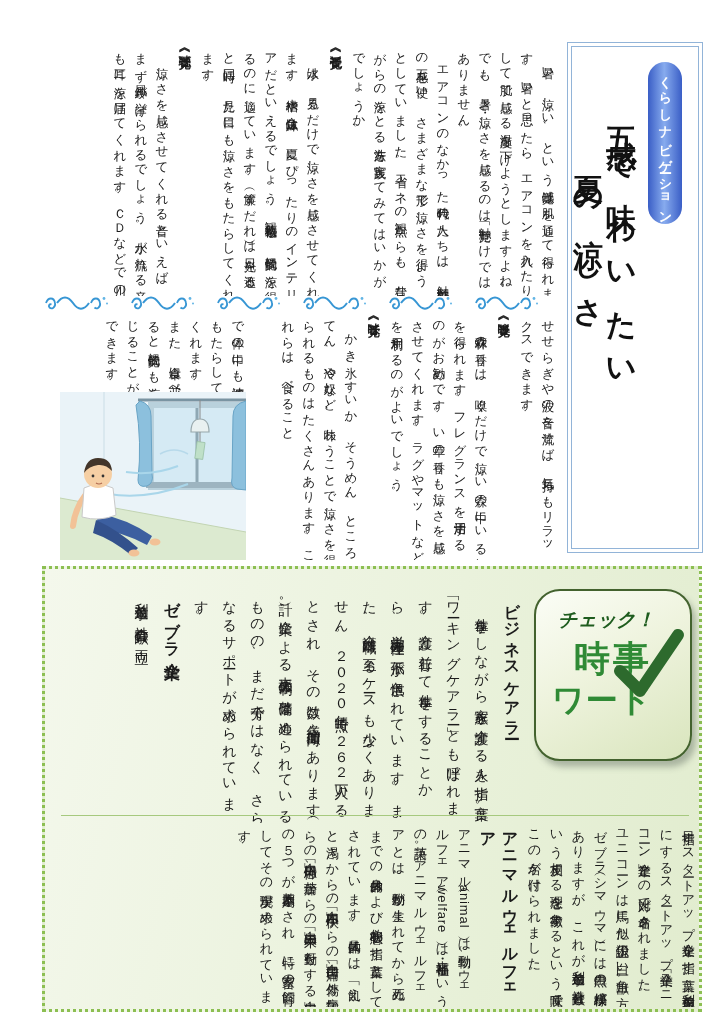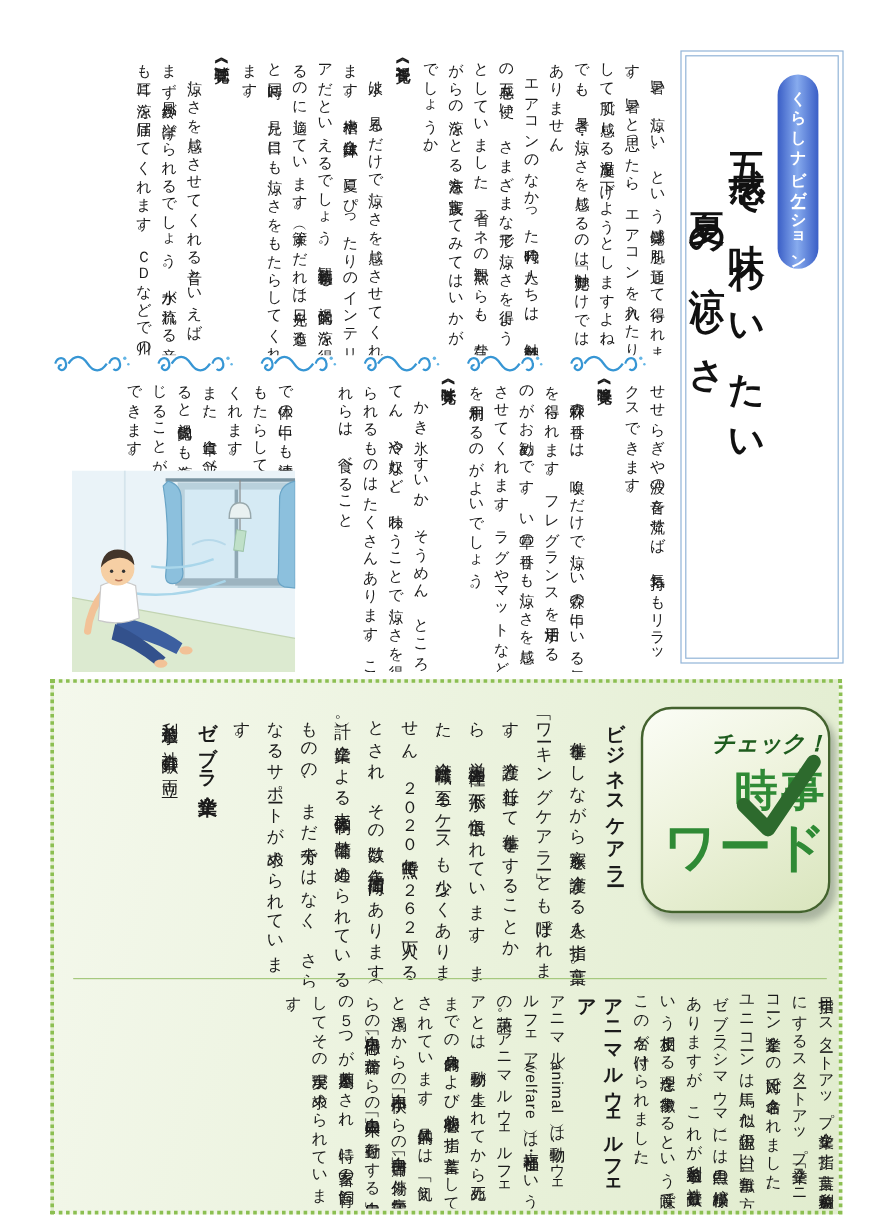--- a/index.html
+++ b/index.html
@@ -70,26 +70,25 @@
   .jiji-bottom .seg-h{font-size:16px;}
   .jiji-divider{
     position:absolute;left:16px;top:246px;width:628px;height:0;
     border-top:1px solid #a6c97e;
   }
   .jiji-badge{
     position:absolute;left:489px;top:20px;width:158px;height:172px;
     box-sizing:border-box;border:2px solid #43622e;border-radius:26px;
     background:linear-gradient(150deg,#fbfdf6 0%,#eef3dd 45%,#d9e5bd 100%);
     box-shadow:4px 6px 6px rgba(100,110,100,0.45);
-    text-align:right;
   }
   .check-label{margin:16px 0 0 22px;font-style:italic;font-weight:bold;
     font-size:19px;color:#1e5c1e;}
   .word1{margin:6px 0 0 38px;font-size:36px;font-weight:bold;color:#2f8a35;letter-spacing:3px;line-height:1.1;}
-  .word2{margin:4px 0 0 16px;font-size:44px;font-weight:bold;color:#2f8a35;letter-spacing:1px;line-height:1.1;}
+  .word2{margin:4px 0 0 16px;font-size:32px;font-weight:bold;color:#2f8a35;letter-spacing:1px;line-height:1.1;}
   .checkmark{position:absolute;right:0px;top:32px;}
 </style>
 </head>
 <body>
 
 <div class="page">
 
   <div class="title-box">
     <div class="title-box-inner">
       <div class="series-badge">

